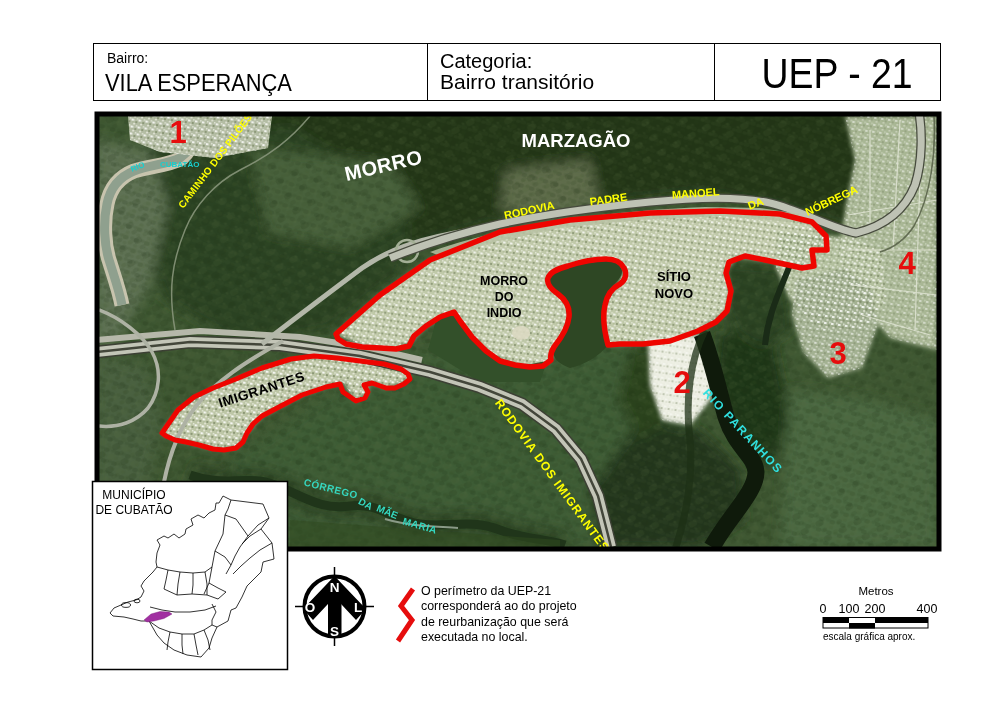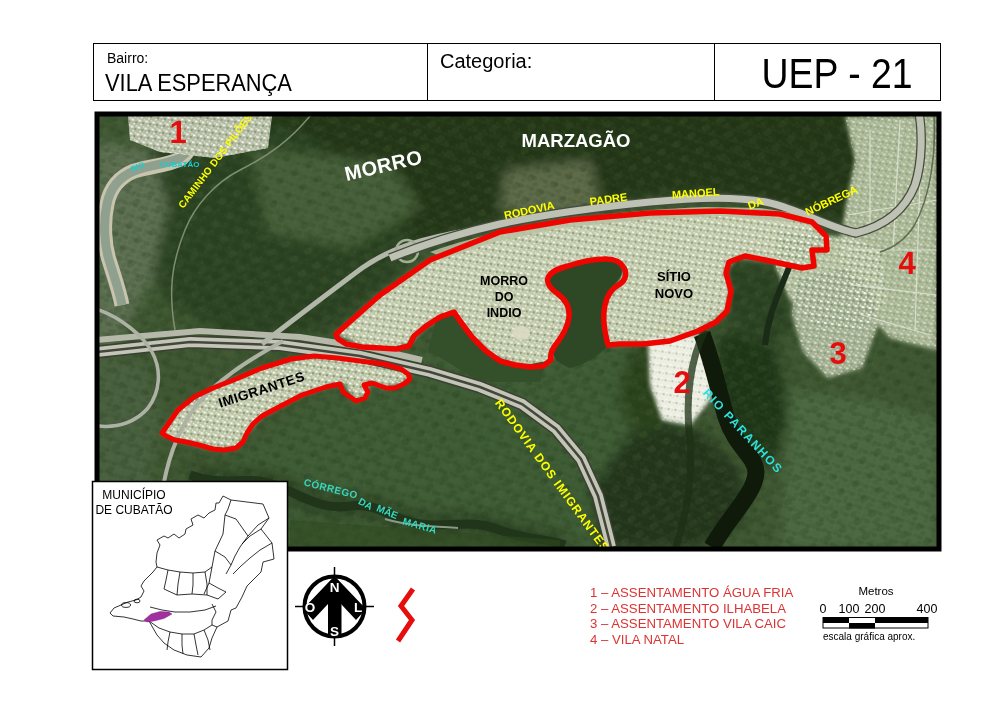--- a/index.html
+++ b/index.html
@@ -16,20 +16,21 @@
 <div class="abs" style="left:427px;top:43px;width:1px;height:58px;background:#000;"></div>
 
 <div class="abs" style="left:714px;top:43px;width:1px;height:58px;background:#000;"></div>
 
 <div class="abs" style="left:107px;top:50px;font-size:14px;color:#000;">Bairro:</div>
 
 <div class="abs" style="left:105px;top:69px;font-size:24px;color:#000;transform:scaleX(0.91);transform-origin:0 0;">VILA ESPERANÇA</div>
 
 <div class="abs" style="left:440px;top:50px;font-size:20px;color:#000;">Categoria:</div>
 
+<div class="abs" style="left:440px;top:70px;font-size:21px;color:#000;">Bairro transitório</div>
 
 <div class="abs" style="left:737px;top:43px;width:230px;height:58px;line-height:60px;text-align:center;font-size:43px;color:#000;transform:scaleX(0.87);transform-origin:0 0;">UEP - 21</div>
 
 <svg class="abs" style="left:0;top:0;" width="1000" height="707" viewBox="0 0 1000 707">
   <defs>
     <clipPath id="mapclip">
           <rect x="99" y="116" width="838" height="431"></rect>
         </clipPath>
     <pattern id="spk" width="7" height="7" patternUnits="userSpaceOnUse" patternTransform="rotate(8)">
       <rect x="0" y="1" width="2.5" height="2" fill="#ffffff" opacity="0.95"></rect>
@@ -289,21 +290,16 @@
     <text x="875" y="613" fill="#000" font-size="12.5" text-anchor="middle">200</text>
     <text x="927" y="613" fill="#000" font-size="12.5" text-anchor="middle">400</text>
     <rect x="823" y="617.5" width="105" height="10.5" fill="#fff" stroke="#000" stroke-width="1"></rect>
     <rect x="823" y="617.5" width="26" height="5.5" fill="#000"></rect>
     <rect x="875" y="617.5" width="53" height="5.5" fill="#000"></rect>
     <rect x="849" y="623" width="26" height="5.5" fill="#000"></rect>
     <text x="823" y="640" fill="#000" font-size="10">escala gráfica aprox.</text>
   </g>
 </svg>
 
-
-<div class="abs" style="left:590px;top:585px;font-size:13.2px;line-height:15.5px;color:#de3333;">
-1 – ASSENTAMENTO ÁGUA FRIA<br>
-2 – ASSENTAMENTO ILHABELA<br>
-3 – ASSENTAMENTO VILA CAIC<br>
-4 – VILA NATAL
+<div class="abs" style="left:421px;top:584px;font-size:12.4px;line-height:15.4px;color:#000;white-space:nowrap;">O perímetro da UEP-21<br>corresponderá ao do projeto<br>de reurbanização que será<br>executada no local.</div>
+
+
 </div>
 
-</div>
-
 </body></html>

